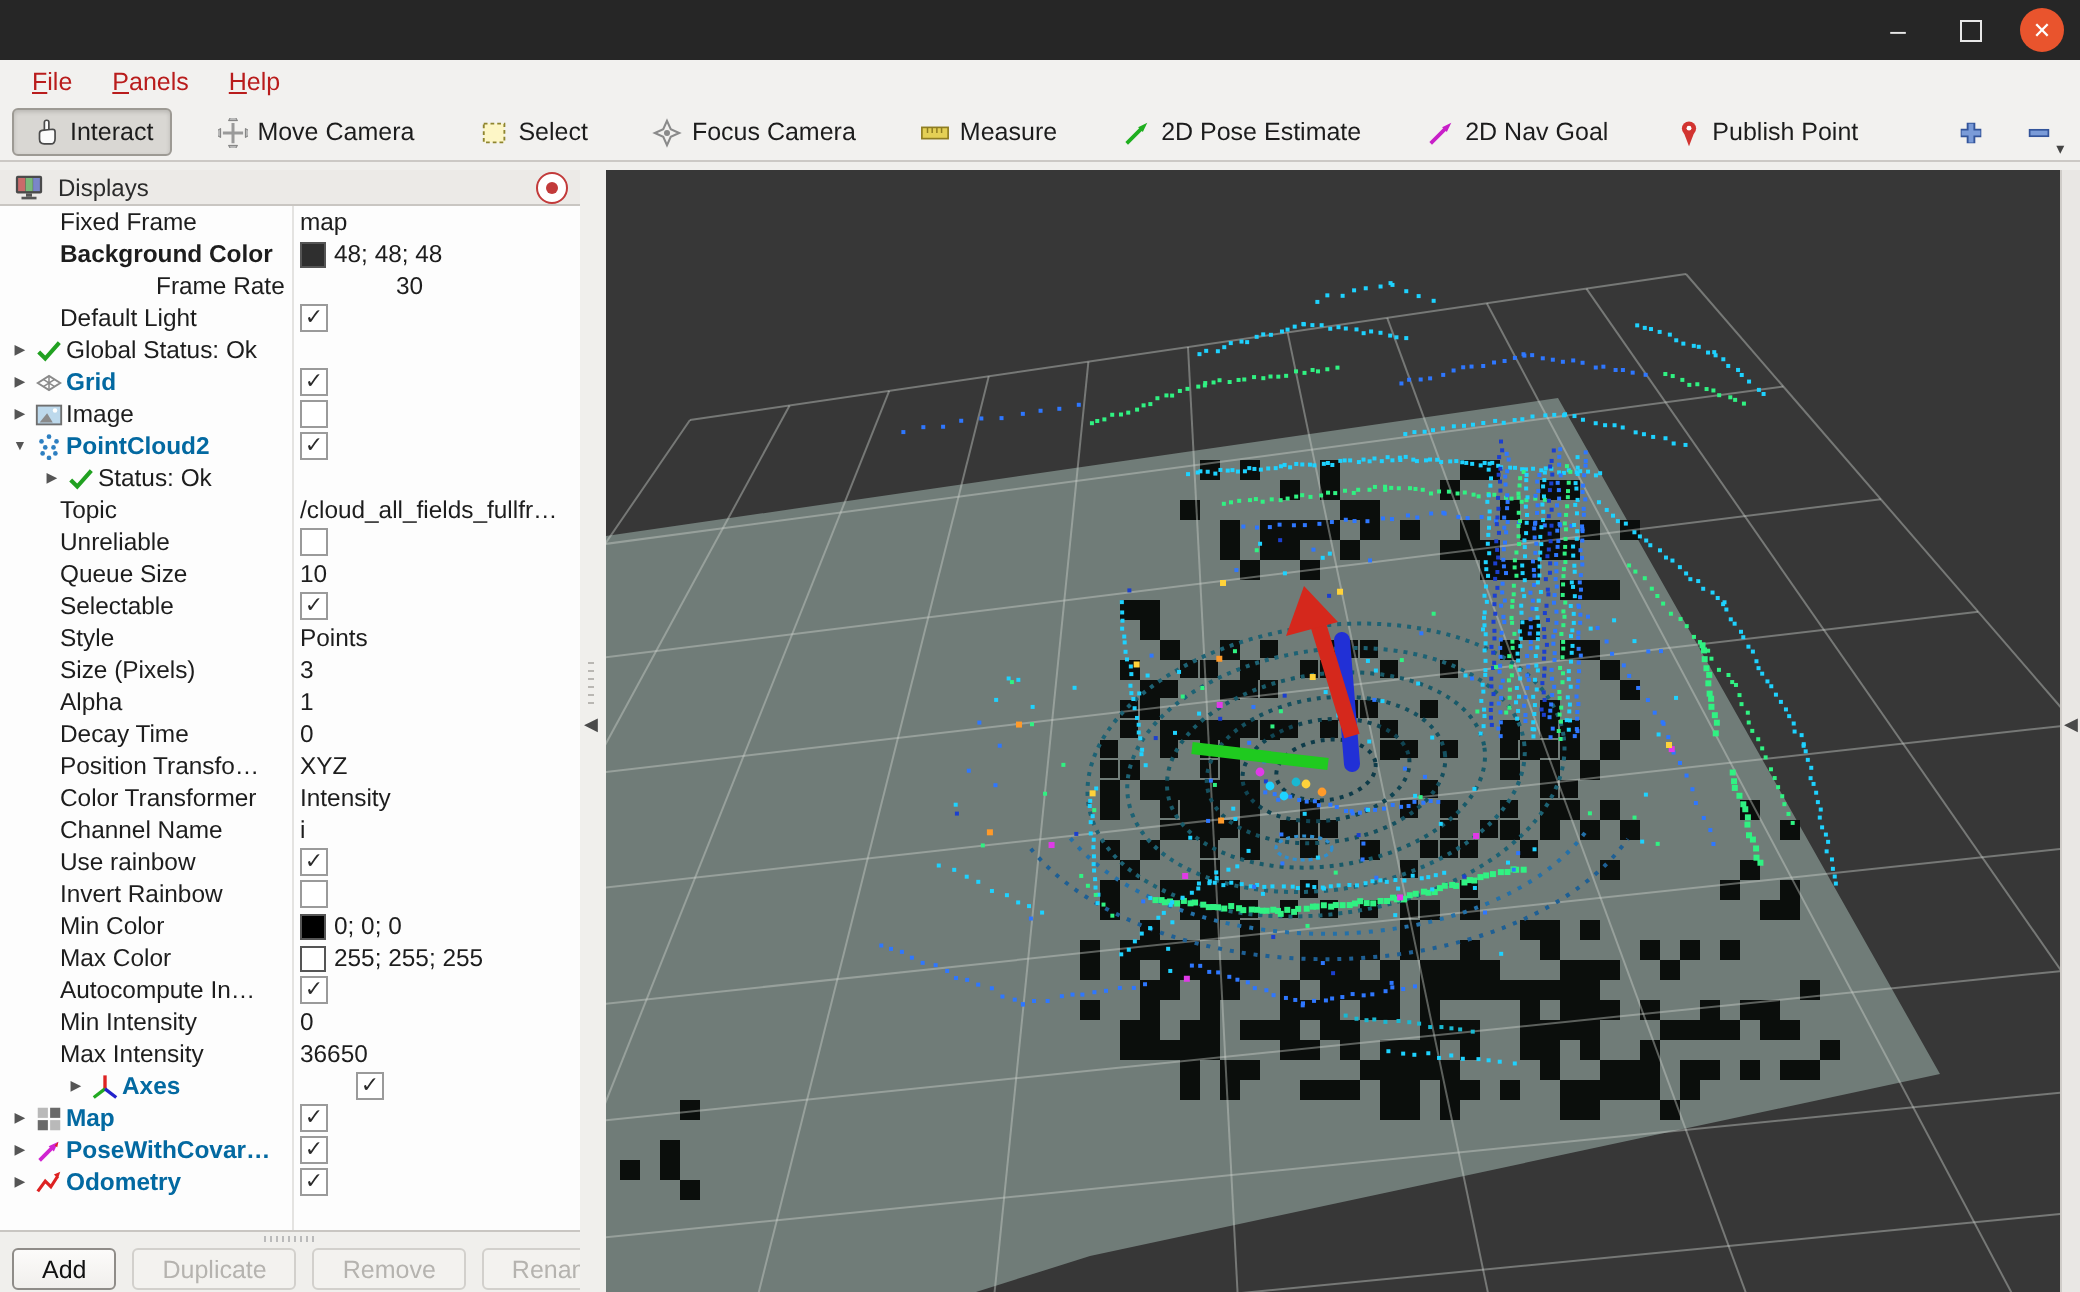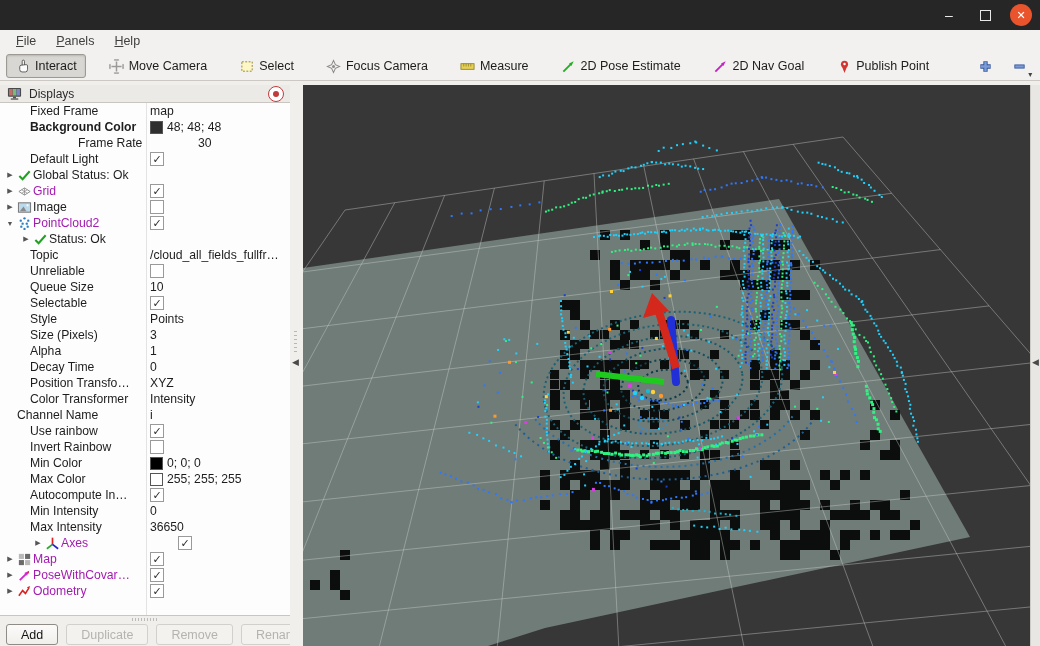--- a/index.html
+++ b/index.html
@@ -7,21 +7,21 @@
   
   #titlebar{position:absolute;left:0;top:0;width:1040px;height:30px;background:#262626;display:flex;align-items:center;}
   #title{position:absolute;left:0;right:0;text-align:center;color:#fff;font-weight:bold;font-size:13px;}
   #wincontrols{position:absolute;right:8px;top:0;height:30px;display:flex;align-items:center;gap:14px;}
   .winbtn{width:22px;height:22px;display:flex;align-items:center;justify-content:center;color:#e8e8e8;font-size:12px;cursor:default;}
   #minimize-btn{font-size:14px;}
   #maximize-btn span{display:block;width:9px;height:9px;border:1.5px solid #e8e8e8;}
   #close-btn{background:#E9542D;border-radius:50%;color:#fff;font-size:11px;font-weight:bold;}
   
   #menubar{position:absolute;left:0;top:30px;width:1040px;height:22px;background:#f2f1ef;display:flex;align-items:center;padding-left:8px;box-sizing:border-box;gap:4px;}
-  .menu-item{font-size:12.5px;color:#404040;padding:2px 8px;border-radius:3px;}
+  .menu-item{font-size:12.5px;color:#b91c1c;padding:2px 8px;border-radius:3px;}
   
   #toolbar{position:absolute;left:0;top:52px;width:1040px;height:28px;background:#f2f1ef;border-bottom:1px solid #ccc9c5;display:flex;align-items:center;}
   #tool-handle{width:7px;height:20px;margin:0 3px;background:repeating-linear-gradient(to bottom,#bbb 0 1px,transparent 1px 3px);background-size:2px 100%;background-repeat:repeat-x;}
   .tool{display:flex;align-items:center;gap:4px;padding:3px 8px;margin-right:14px;font-size:12.5px;color:#1c1c1c;border:1px solid transparent;border-radius:3px;white-space:nowrap;}
   .tool.active{background:#d9d7d3;border:1px solid #9d9a94;box-shadow:inset 0 1px 2px rgba(0,0,0,.15);}
   .tool .ticon{width:16px;height:16px;display:flex;align-items:center;justify-content:center;}
   .tb-sep{width:1px;height:18px;background:#c5c2be;margin:0 10px;}
   .tb-small{position:relative;display:flex;align-items:center;justify-content:center;width:26px;height:22px;margin-right:8px;border-radius:3px;}
   .tb-small .caret{position:absolute;right:0;bottom:-2px;font-size:8px;color:#444;}
   
@@ -30,21 +30,21 @@
   #dp-title{font-size:12px;color:#2b2b2b;flex:1;}
   #dp-close{width:14px;height:14px;border-radius:50%;border:1.5px solid #c23a3a;background:#fff;display:flex;align-items:center;justify-content:center;}
   #dp-close i{width:6px;height:6px;border-radius:50%;background:#c23a3a;}
   #tree{position:relative;height:512px;background:#fdfdfd;border-bottom:1px solid #c9c6c2;overflow:hidden;}
   #col-divider{position:absolute;left:146px;top:0;bottom:0;width:1px;background:#e4e3e1;}
   .trow{height:16px;display:flex;align-items:center;font-size:12.2px;color:#1d1d1d;}
   .tname{width:146px;display:flex;align-items:center;box-sizing:border-box;overflow:hidden;white-space:nowrap;}
   .tval{flex:1;display:flex;align-items:center;padding-left:4px;gap:4px;overflow:hidden;white-space:nowrap;}
   .arrow{width:12px;font-size:7px;color:#555;text-align:center;flex:none;}
   .ricon{width:17px;height:14px;flex:none;display:flex;align-items:center;justify-content:center;}
-  .blue-label{color:#a21caf;font-weight:normal;}
+  .blue-label{color:#0369a1;font-weight:bold;}
   .cbox{width:12px;height:12px;border:1px solid #9a9a9a;background:#fff;display:flex;align-items:center;justify-content:center;font-size:11px;font-weight:bold;color:#2b2b2b;line-height:1;}
   .swatch{width:11px;height:11px;border:1px solid #555;flex:none;}
   #tree-grip{height:6px;display:flex;align-items:center;justify-content:center;}
   #tree-grip i{width:26px;height:3px;background:repeating-linear-gradient(to right,#bbb 0 1px,transparent 1px 3px);}
   #dp-buttons{display:flex;gap:8px;padding:2px 6px;}
   .pbtn{height:21px;padding:0 14px;font-size:12.5px;border-radius:3px;border:1px solid #8f8c88;background:linear-gradient(#fcfbfa,#f1efec);color:#111;}
   .pbtn.disabled{border-color:#d2d0cc;color:#b5b3af;background:#f3f2ef;}
   
   #left-splitter{position:absolute;left:290px;top:85px;width:13px;height:561px;background:#f0efec;}
   #right-strip{position:absolute;left:1030px;top:85px;width:10px;height:561px;background:#e9e7e4;border-left:1px solid #cfccc8;box-sizing:border-box;}
@@ -406,21 +406,21 @@
         </div>
         <div class="trow">
           <div class="tname" style="padding-left: 30px;">
             <span>Color Transformer</span>
           </div>
           <div class="tval">
             <span>Intensity</span>
           </div>
         </div>
         <div class="trow">
-          <div class="tname" style="padding-left: 17px;">
+          <div class="tname" style="padding-left: 30px;">
             <span>Channel Name</span>
           </div>
           <div class="tval">
             <span>i</span>
           </div>
         </div>
         <div class="trow">
           <div class="tname" style="padding-left: 30px;">
             <span>Use rainbow</span>
           </div>

